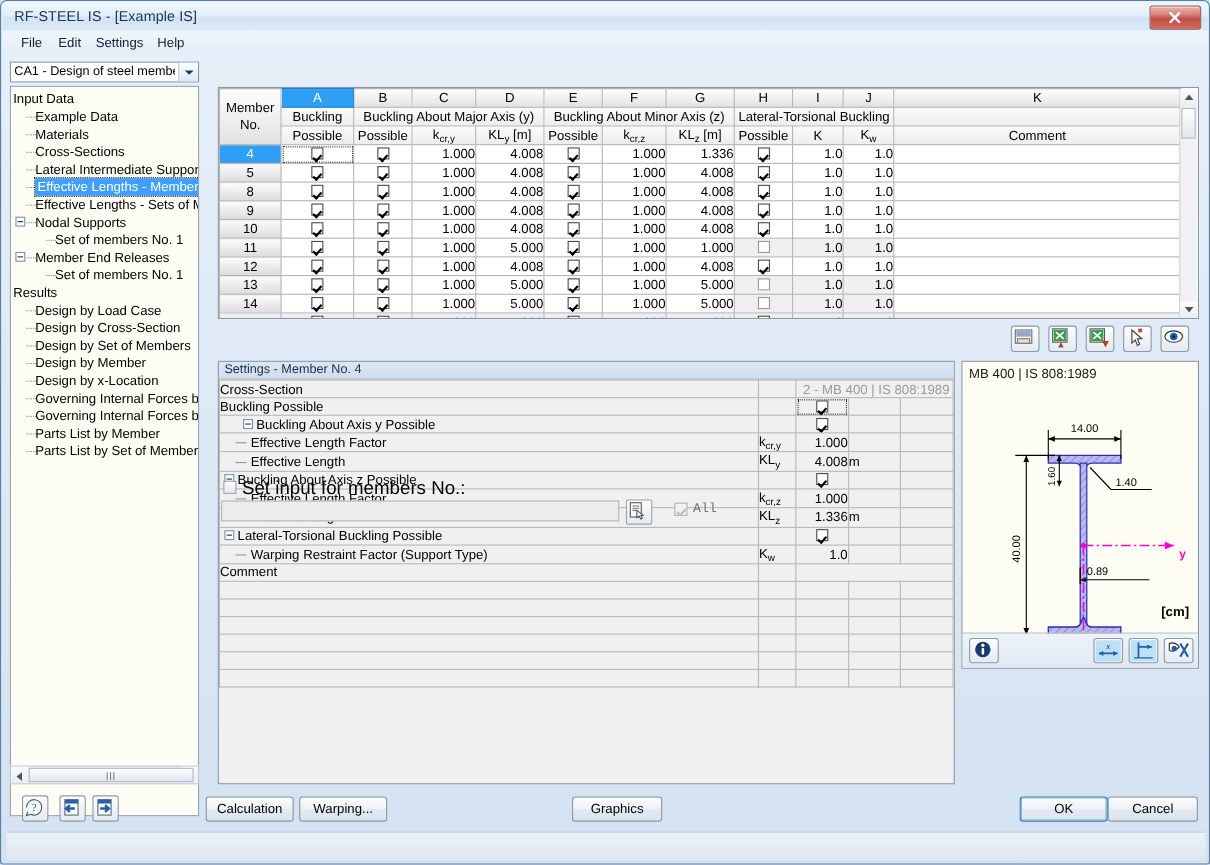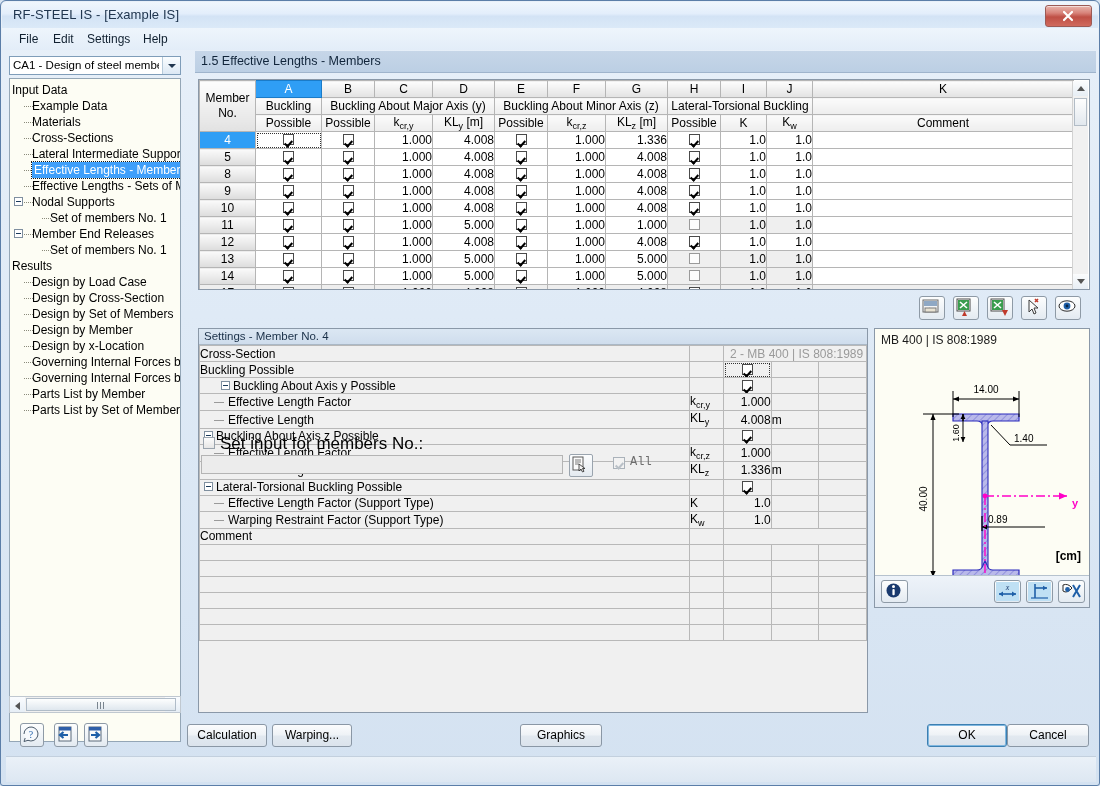--- a/index.html
+++ b/index.html
@@ -385,23 +385,20 @@
             <i style="left:0"></i>
               <i style="left:3px"></i>
               <i style="left:6px"></i>
           </div>
         </div>
       </div>
     </div>
 
     <div class="rightpanel">
 
-      <div class="pagetitle">
-        <span>1.5 Effective Lengths - Members</span>
-      </div>
 
       <div class="tablewrap">
         <table class="grid" id="grid" style="width:874px">
             <tbody>
               <tr>
                 <th class="colhdr" rowspan="3" style="width: 56px;">
                   <div style="line-height: 15px;">
                     <div>Member</div>
                     <div>No.</div>
                   </div>
@@ -690,27 +687,20 @@
                   <td class="s-sym" style="width: 34px;"><span>KL</span><sub style="font-size: 9px;">z</sub></td>
                   <td class="s-val" style="width: 100px;">1.336</td>
                   <td class="s-unit" style="width: 22px;">m</td>
                   <td class="s-blank" style="width: 22px;"></td>
                 </tr>
                 <tr>
                   <td class="s-label" style="width: 490px; padding-left: 4px;"><span class="sexp"></span><span>Lateral-Torsional Buckling Possible</span></td>
                   <td class="s-sym" style="width: 34px;"></td>
                   <td class="s-val" style="width: 100px; text-align: center;"><span class="cb on"></span></td>
                   <td class="s-blank" style="width: 22px;"></td>
-                  <td class="s-blank" style="width: 22px;"></td>
-                </tr>
-                <tr>
-                  <td class="s-label ind1" style="width: 490px; padding-left: 12px;"><span class="sdash"></span><span>Effective Length Factor (Support Type)</span></td>
-                  <td class="s-sym" style="width: 34px;"><span>K</span></td>
-                  <td class="s-val" style="width: 100px;">1.0</td>
-                  <td class="s-white" style="width: 22px;"></td>
                   <td class="s-blank" style="width: 22px;"></td>
                 </tr>
                 <tr>
                   <td class="s-label ind1" style="width: 490px; padding-left: 12px;"><span class="sdash"></span><span>Warping Restraint Factor (Support Type)</span></td>
                   <td class="s-sym" style="width: 34px;"><span>K</span><sub style="font-size: 9px;">w</sub></td>
                   <td class="s-val" style="width: 100px;">1.0</td>
                   <td class="s-white" style="width: 22px;"></td>
                   <td class="s-blank" style="width: 22px;"></td>
                 </tr>
                 <tr>

